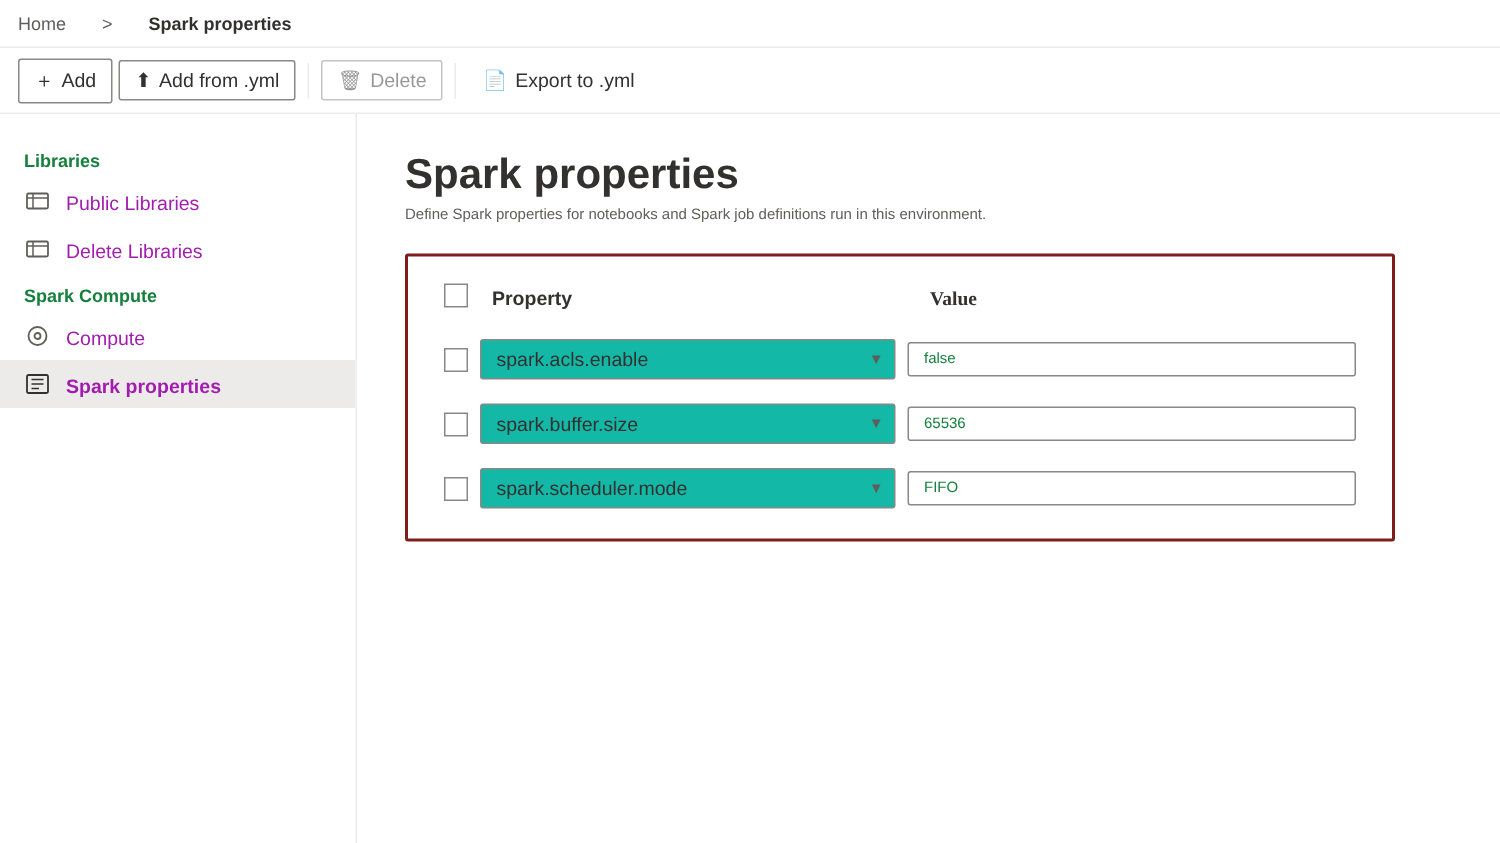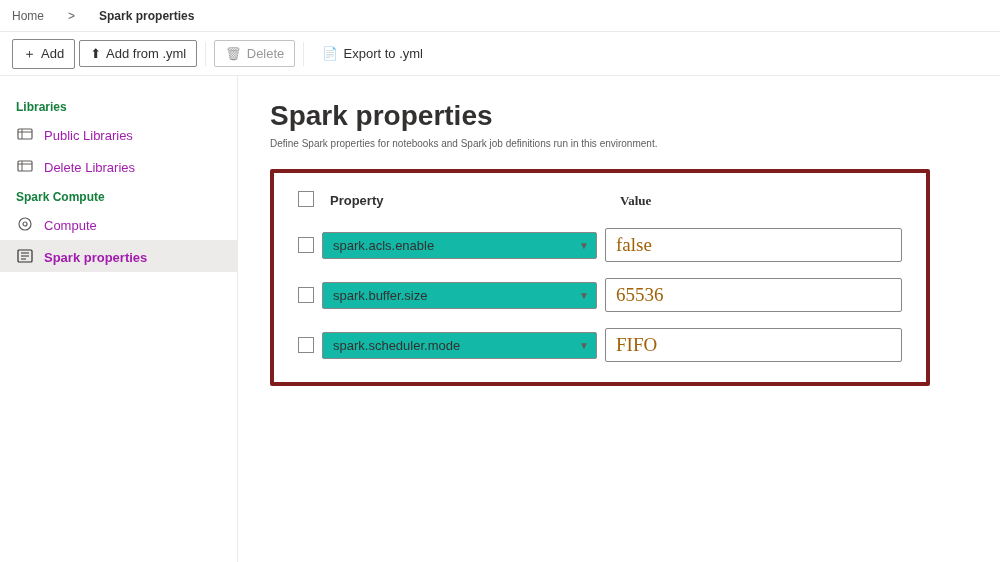--- a/index.html
+++ b/index.html
@@ -116,21 +116,21 @@
       margin-bottom: 6px;
     }
     .page-description {
       font-size: 10px;
       color: #605e5c;
       margin-bottom: 20px;
     }
 
     
     .properties-table-wrapper {
-      border: 4px solid #7f1d1d;
+      border: 2px solid #7f1d1d;
       border-radius: 2px;
       padding: 12px 16px;
       max-width: 660px;
     }
     .table-header-row {
       display: flex;
       align-items: center;
       padding: 6px 8px;
       font-weight: 600;
       font-size: 13px;
@@ -183,24 +183,23 @@
       pointer-events: none;
       color: #605e5c;
       font-size: 10px;
     }
 
     .value-input {
       flex: 1;
       padding: 5px 10px;
       border: 1px solid #8a8886;
       border-radius: 2px;
-      font-size: 19px;
-      color: #a16207;
+      font-size: 10px;
+      color: #15803d;
       background: #fff;
-      font-family: Liberation Serif, serif;
     }
 
     
     .header-checkbox {
       width: 16px;
       height: 16px;
       border: 1px solid #8a8886;
       background: #fff;
       cursor: pointer;
       appearance: none;

